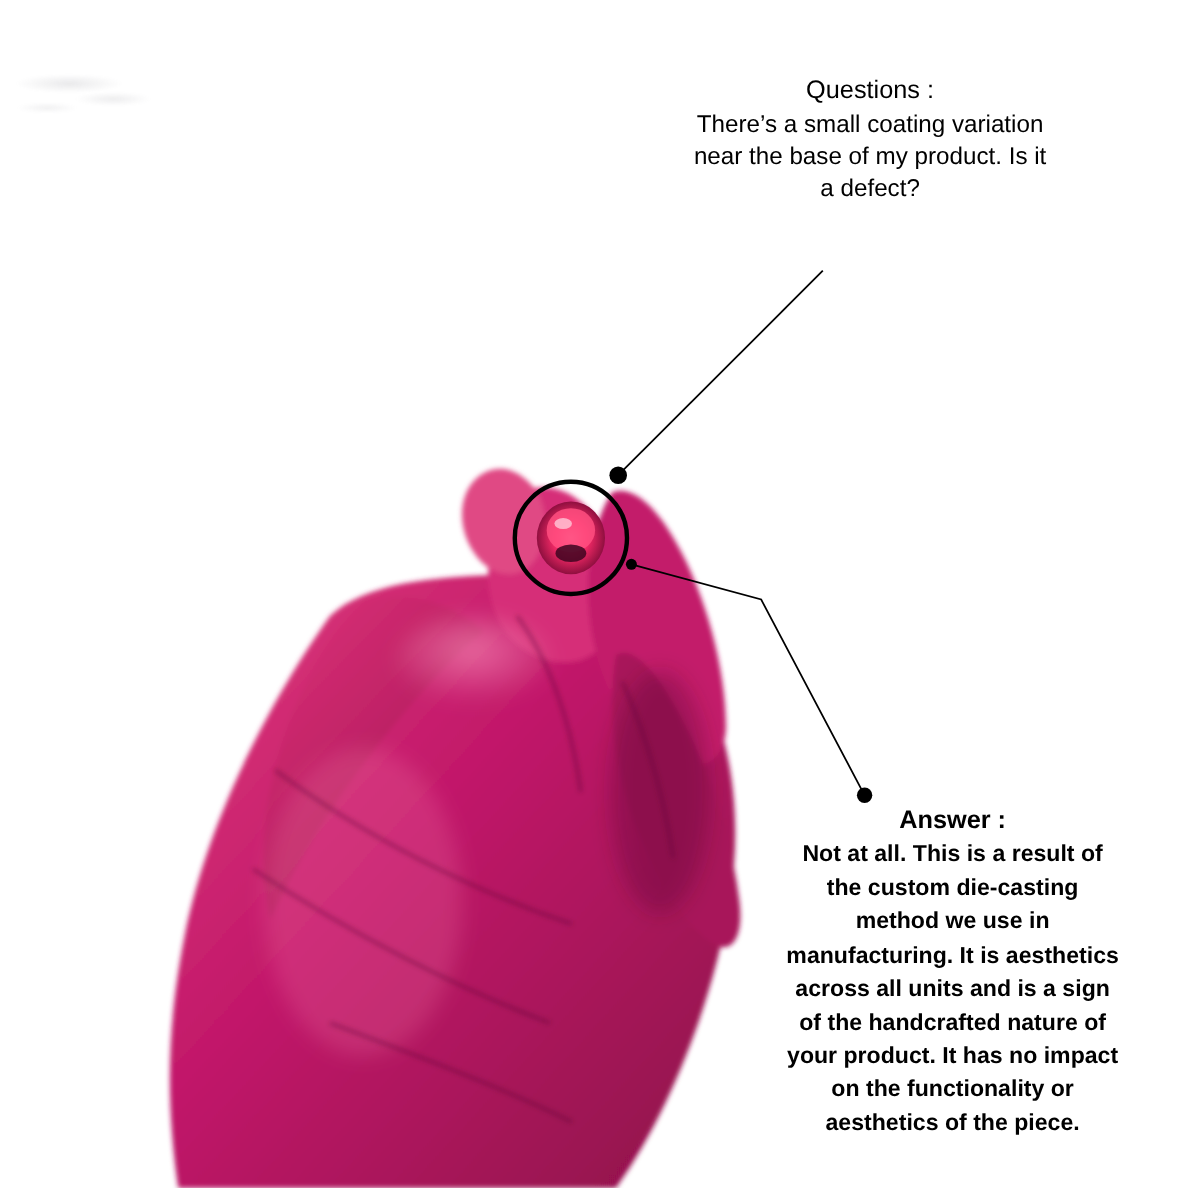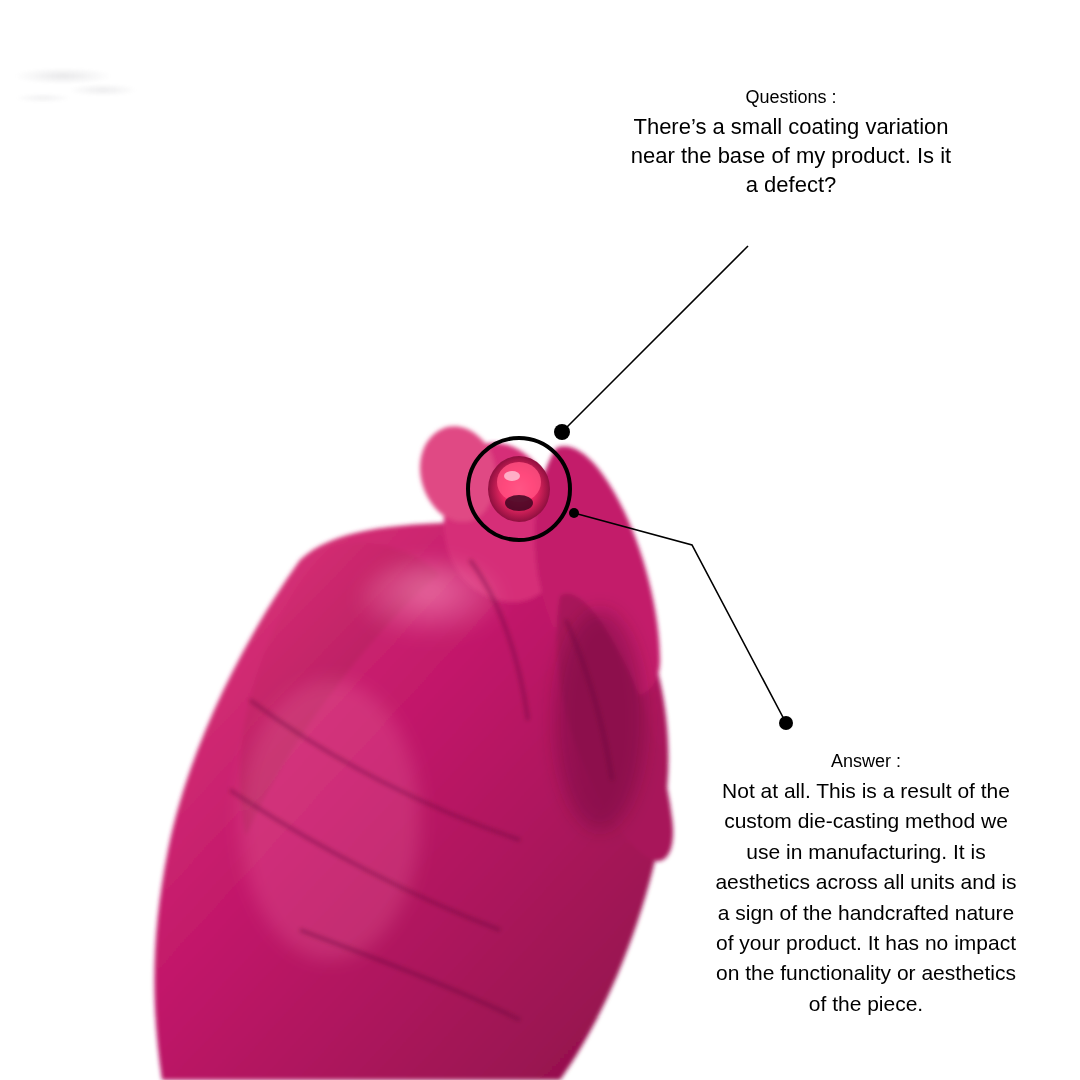--- a/index.html
+++ b/index.html
@@ -41,37 +41,37 @@
   }
 
   
   .annotation {
     position: absolute;
     color: #000000;
     text-align: center;
     line-height: 1.32;
   }
   .ann-title {
-    font-size: 18px;
+    font-size: 23px;
     margin-bottom: 2px;
-    margin-top: 20px;
   }
   .ann-body {
     font-size: 22px;
   }
 
   #question-block {
     left: 626px;
     top: 66px;
     width: 330px;
   }
   #answer-block {
     left: 714px;
     top: 730px;
     width: 304px;
+    font-weight: bold;
   }
   #answer-block .ann-body { font-size: 21px; line-height: 1.45; }
 
   
   #callouts {
     position: absolute;
     left: 0;
     top: 0;
     width: 1080px;
     height: 1080px;

